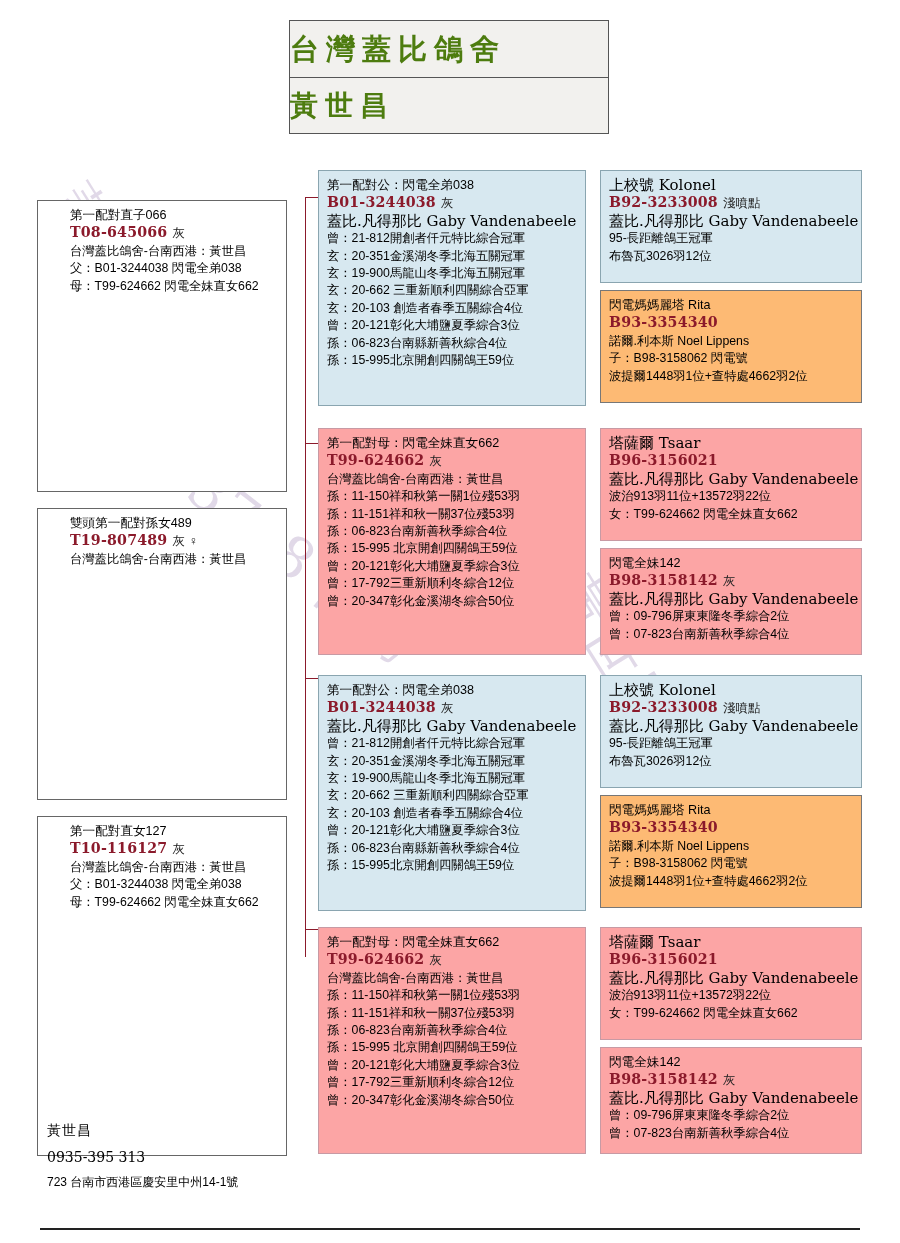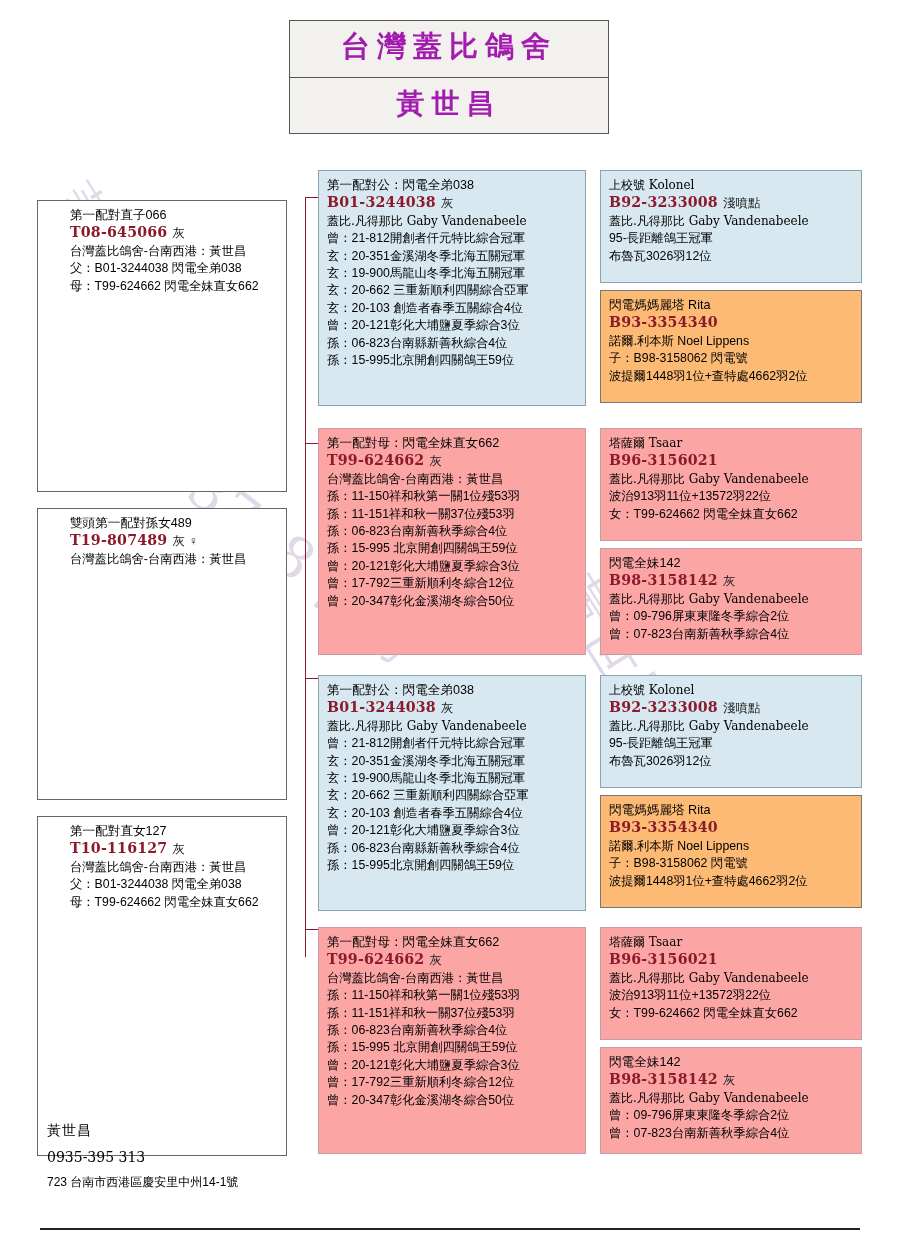--- a/index.html
+++ b/index.html
@@ -31,23 +31,22 @@
   
   .header{
     position:absolute;
     left:289px;top:20px;
     width:320px;
     z-index:3;
   }
   .header .h-box{
     border:1px solid #555;
     background:#f2f1ee;
-    text-align:center;
-    font-family:Liberation Mono, monospace;
-    color:#a21caf;
+    font-family:Liberation Serif, serif;
+    color:#4d7c0f;
   }
   .header .h1{
     height:56px;line-height:56px;
     font-size:29px;letter-spacing:7px;
     font-weight:bold;
   }
   .header .h2{
     height:55px;line-height:55px;
     font-size:28px;letter-spacing:7px;
     border-top:none;
@@ -71,21 +70,21 @@
   .ln{white-space:nowrap;}
   .ring{
     font-family:"DejaVu Serif","Liberation Serif",serif;
     color:#8b1a2b;
     font-weight:bold;
     font-size:14.2px;
     letter-spacing:.2px;
   }
   .ring .col{color:#222;font-weight:normal;font-family:"Liberation Sans",sans-serif;font-size:12.3px;}
   .title-ln{font-size:12.6px;}
-  .lat{font-family:"DejaVu Serif","Liberation Serif",serif;font-size:12px;}
+  .lat{font-family:"DejaVu Serif","Liberation Serif",serif;font-size:15px;}
   
   .conn{position:absolute;background:#8b1a2b;z-index:1;}
   .conn.v{width:1px;}
   .conn.h{height:1px;}
   
   .footer{
     position:absolute;
     left:47px;top:1122px;
     z-index:3;
     font-family:"Liberation Sans",sans-serif;

